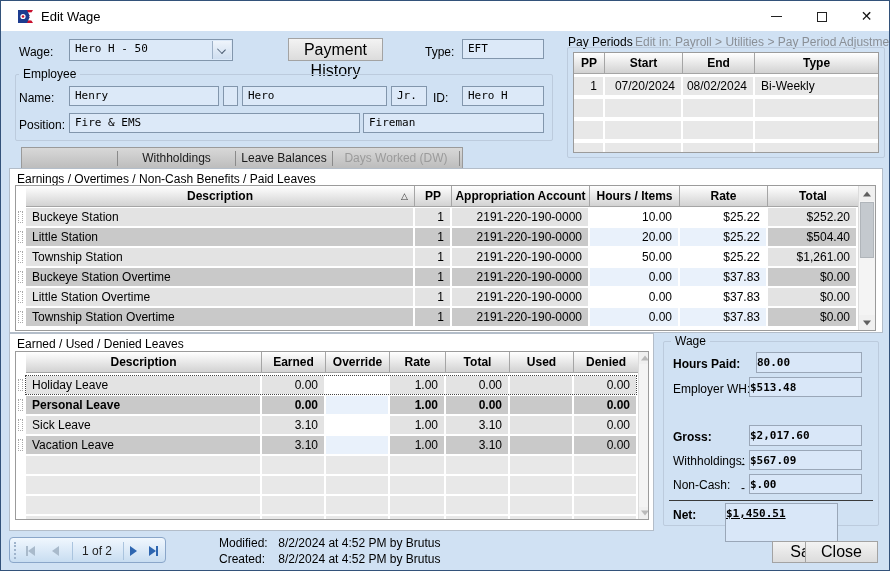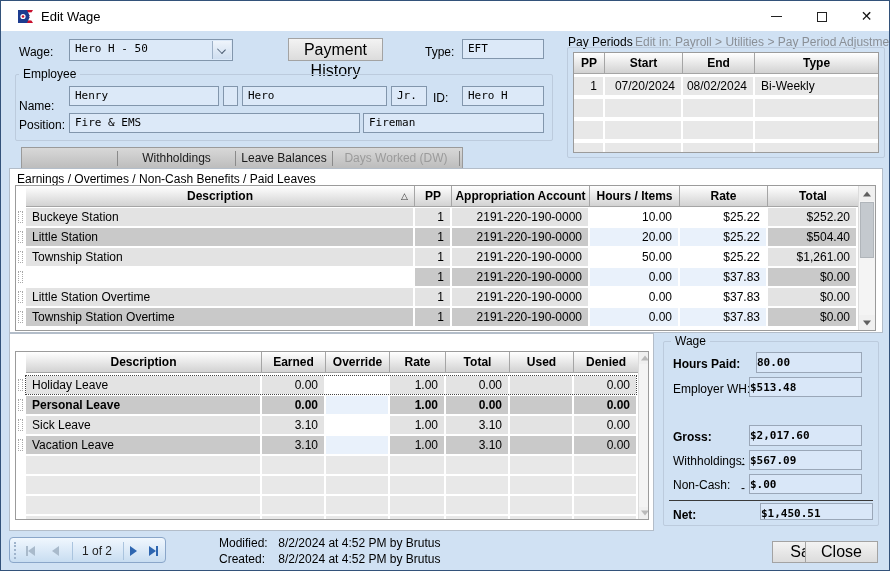--- a/index.html
+++ b/index.html
@@ -138,21 +138,21 @@
   <div class="field wage-select">
     <span>Hero H - 50</span>
     <span class="dd-arrow"></span>
   </div>
   <div class="btn" style="left:287px; top:37px; width:95px; height:23px; line-height:21px;">Payment History</div>
   <span class="lbl" style="left:424px; top:44px;">Type:</span>
   <div class="field" style="left:461px; top:38px; width:82px; height:20px;">EFT</div>
 
   <div class="gb" style="left:14px; top:73px; width:538px; height:67px;"></div>
   <span class="gb-label" style="left:18px; top:66px;">Employee</span>
-  <span class="lbl" style="left:18px; top:90px;margin-top:8px;">Name:</span>
+  <span class="lbl" style="left:18px; top:90px;">Name:</span>
   <div class="field" style="left:68px; top:85px; width:150px; height:20px;">Henry</div>
   <div class="field" style="left:222px; top:85px; width:15px; height:20px; padding-left:2px;"></div>
   <div class="field" style="left:241px; top:85px; width:145px; height:20px;">Hero</div>
   <div class="field" style="left:390px; top:85px; width:36px; height:20px;">Jr.</div>
   <span class="lbl" style="left:432px; top:90px;">ID:</span>
   <div class="field" style="left:461px; top:85px; width:82px; height:20px;">Hero H</div>
   <span class="lbl" style="left:18px; top:117px;">Position:</span>
   <div class="field" style="left:68px; top:112px; width:291px; height:20px;">Fire &amp; EMS</div>
   <div class="field" style="left:362px; top:112px; width:181px; height:20px;">Fireman</div>
 
@@ -230,20 +230,21 @@
       <div class="rowmark"></div>
       <div class="cell e-d ro tl">Township Station</div>
       <div class="cell e-pp ro tr">1</div>
       <div class="cell e-aa ro tr">2191-220-190-0000</div>
       <div class="cell e-h eo tr">50.00</div>
       <div class="cell e-r eo tr">$25.22</div>
       <div class="cell e-t ro tr">$1,261.00</div>
     </div>
     <div class="grow" style="top:82px;">
       <div class="rowmark"></div>
+      <div class="cell e-d re tl">Buckeye Station Overtime</div>
       <div class="cell e-pp re tr">1</div>
       <div class="cell e-aa re tr">2191-220-190-0000</div>
       <div class="cell e-h ee tr">0.00</div>
       <div class="cell e-r ee tr">$37.83</div>
       <div class="cell e-t re tr">$0.00</div>
     </div>
     <div class="grow" style="top:102px;">
       <div class="rowmark"></div>
       <div class="cell e-d ro tl">Little Station Overtime</div>
       <div class="cell e-pp ro tr">1</div>
@@ -263,20 +264,21 @@
     </div>
 
     <div class="sbar" style="left:842px; width:17px;">
       <div class="sb-btn sb-up"></div>
       <div class="sb-thumb" style="top:16px; height:56px;"></div>
       <div class="sb-btn sb-dn"></div>
     </div>
   </div>
 
   <div class="page" style="left:8px; top:332px; width:645px; height:198px;"></div>
+  <span class="section-label" style="left:16px; top:336px;">Earned / Used / Denied Leaves</span>
 
   <div class="grid" style="left:14px; top:350px; width:634px; height:169px;">
     <div class="gh l-dh">Description</div>
     <div class="gh l-eh">Earned</div>
     <div class="gh l-oh">Override</div>
     <div class="gh l-rh">Rate</div>
     <div class="gh l-th">Total</div>
     <div class="gh l-uh">Used</div>
     <div class="gh l-dnh">Denied</div>
 
@@ -381,21 +383,21 @@
   <span class="minus" style="left:740px; top:456px;">-</span>
   <div class="sum-field" style="left:748px; top:449px; width:113px; height:20px;">$567.09</div>
 
   <span class="lbl" style="left:672px; top:477px;">Non-Cash:</span>
   <span class="minus" style="left:740px; top:480px;">-</span>
   <div class="sum-field" style="left:748px; top:473px; width:113px; height:20px;">$.00</div>
 
   <div class="sum-divider" style="left:668px; top:499px; width:204px;"></div>
 
   <span class="lbl bold" style="left:672px; top:507px;">Net:</span>
-  <div class="sum-field" style="left:759px; top:502px; width:113px; height:17px;">$1,450.51</div>
+  <div class="sum-field" style="left:724px; top:502px; width:113px; height:39px;text-decoration:underline;">$1,450.51</div>
 
   <div class="nav">
     <div class="nav-grip"></div>
     <div class="nav-btn" style="left:16px;">
       <span class="navbar-bar bar-dim"></span>
         <span class="tri-l tri-dim"></span>
     </div>
     <div class="nav-btn" style="left:42px;">
       <span class="tri-l tri-dim"></span>
     </div>

